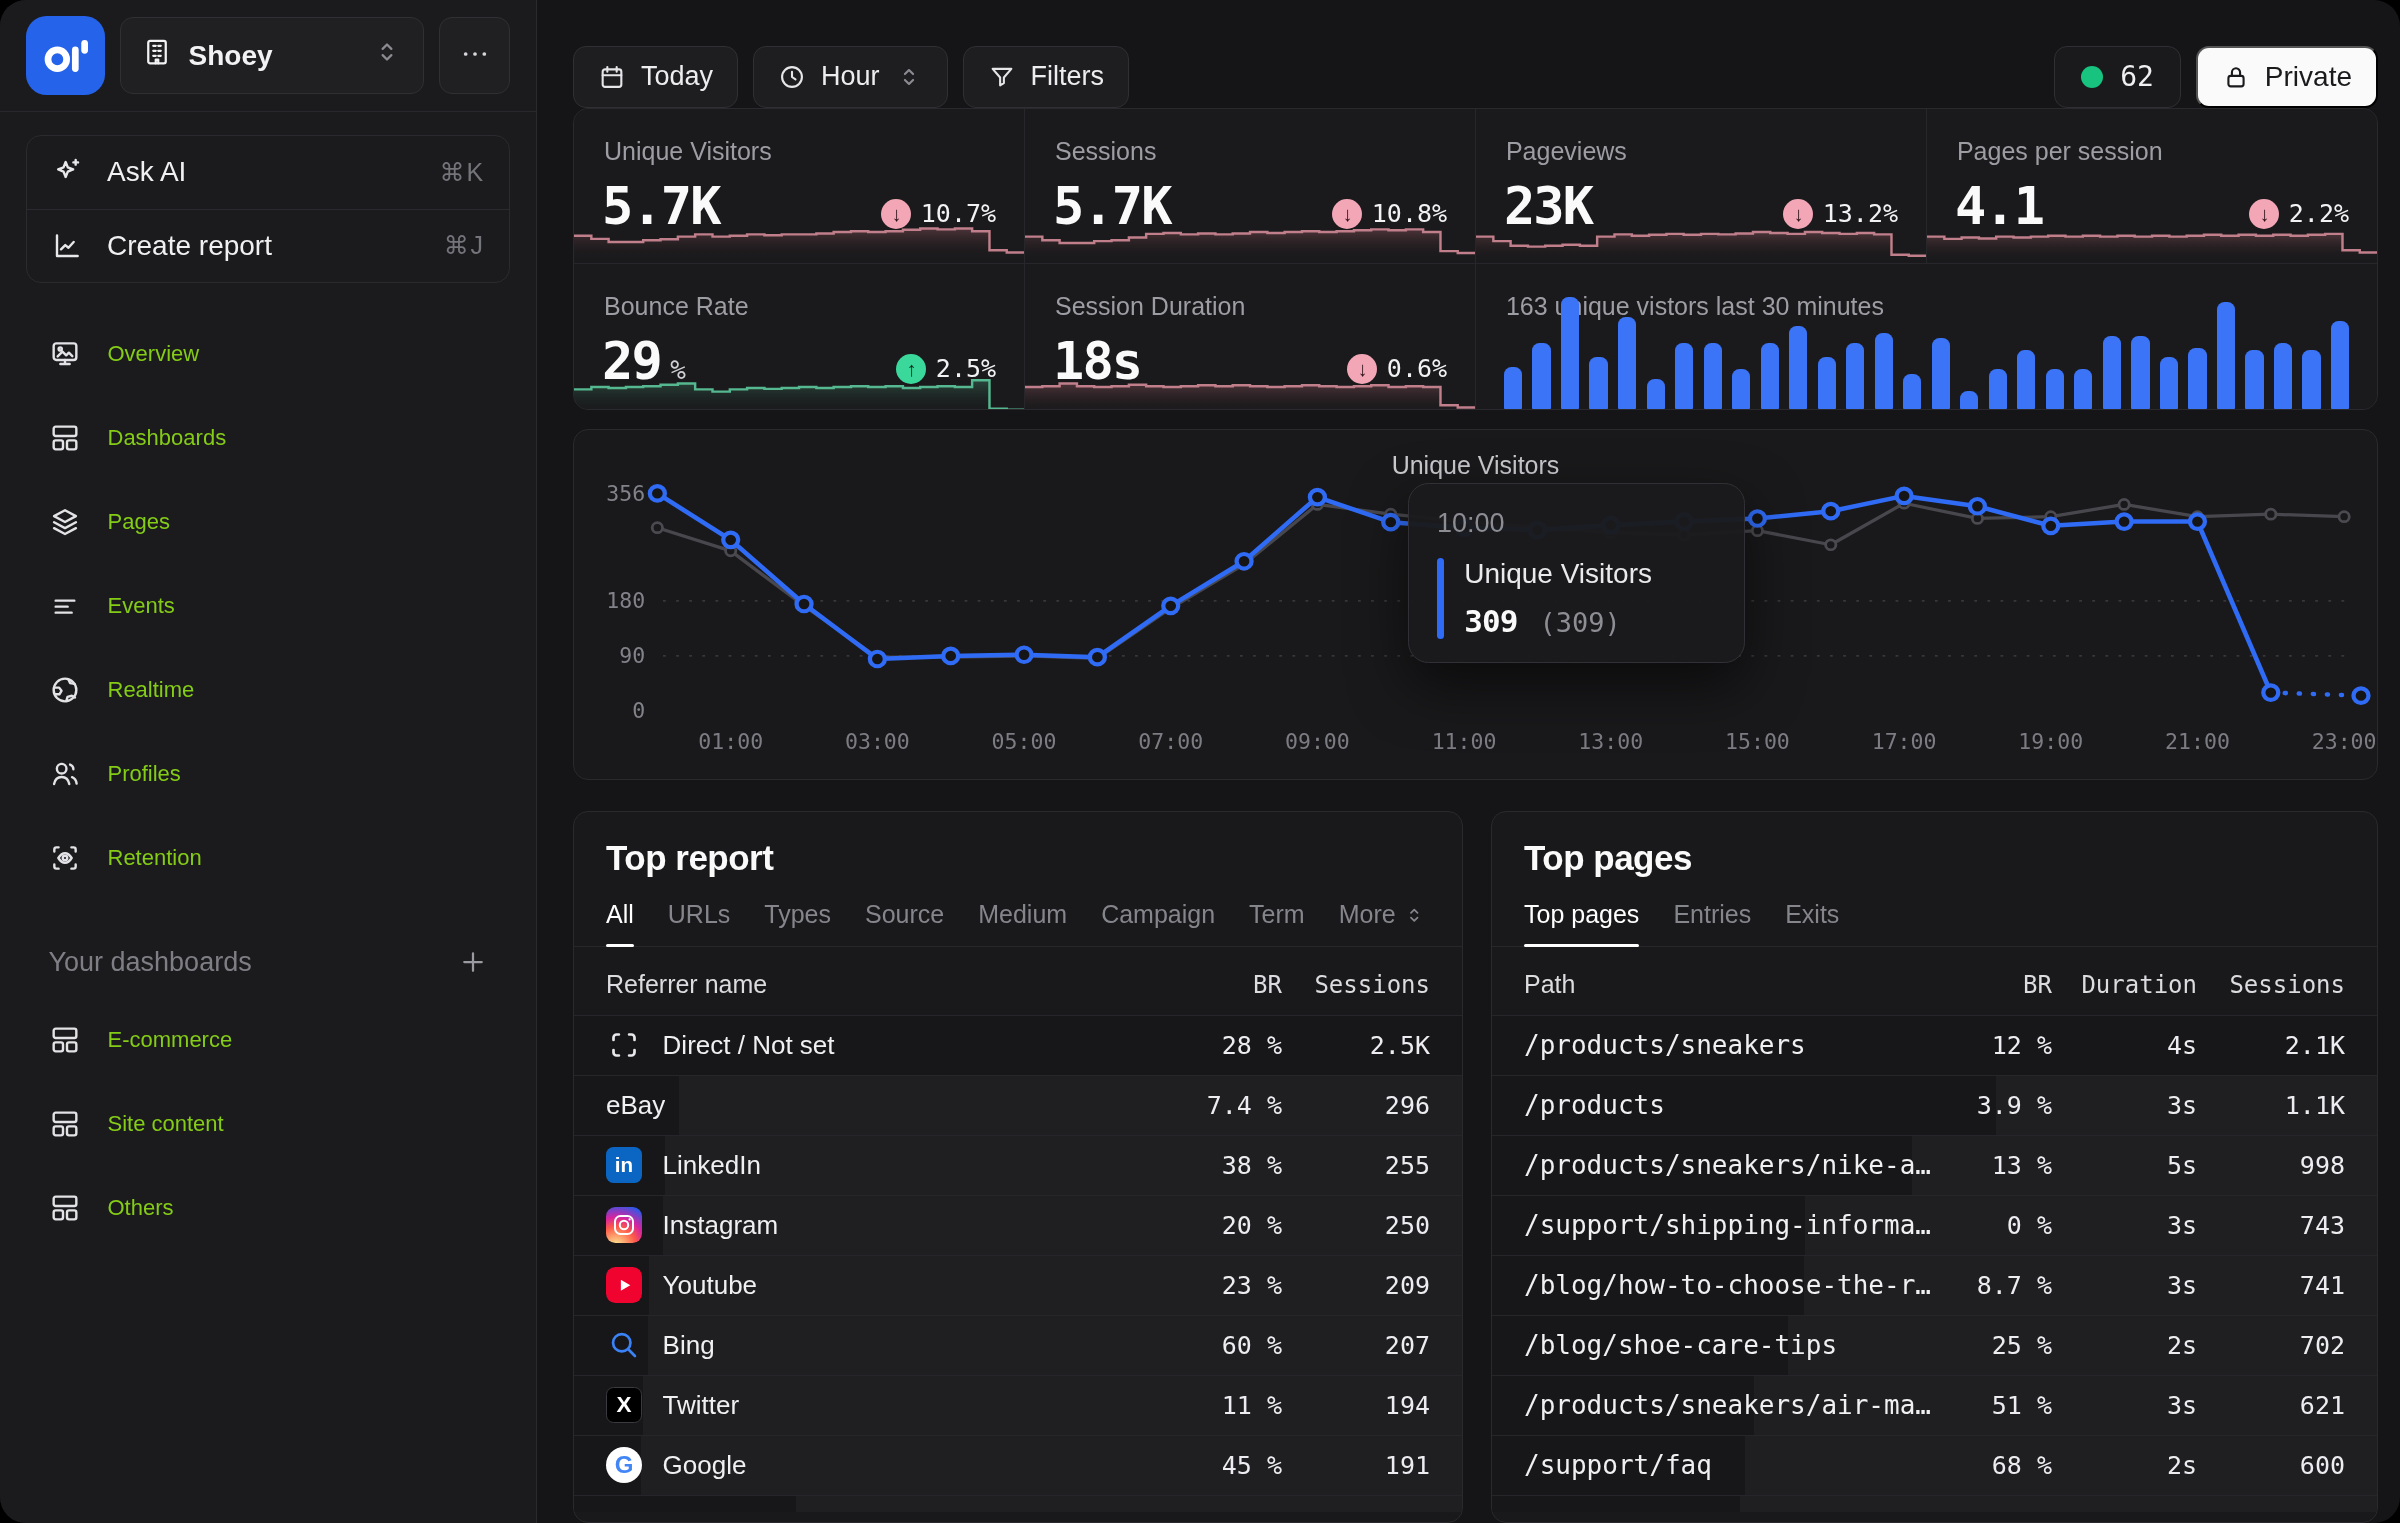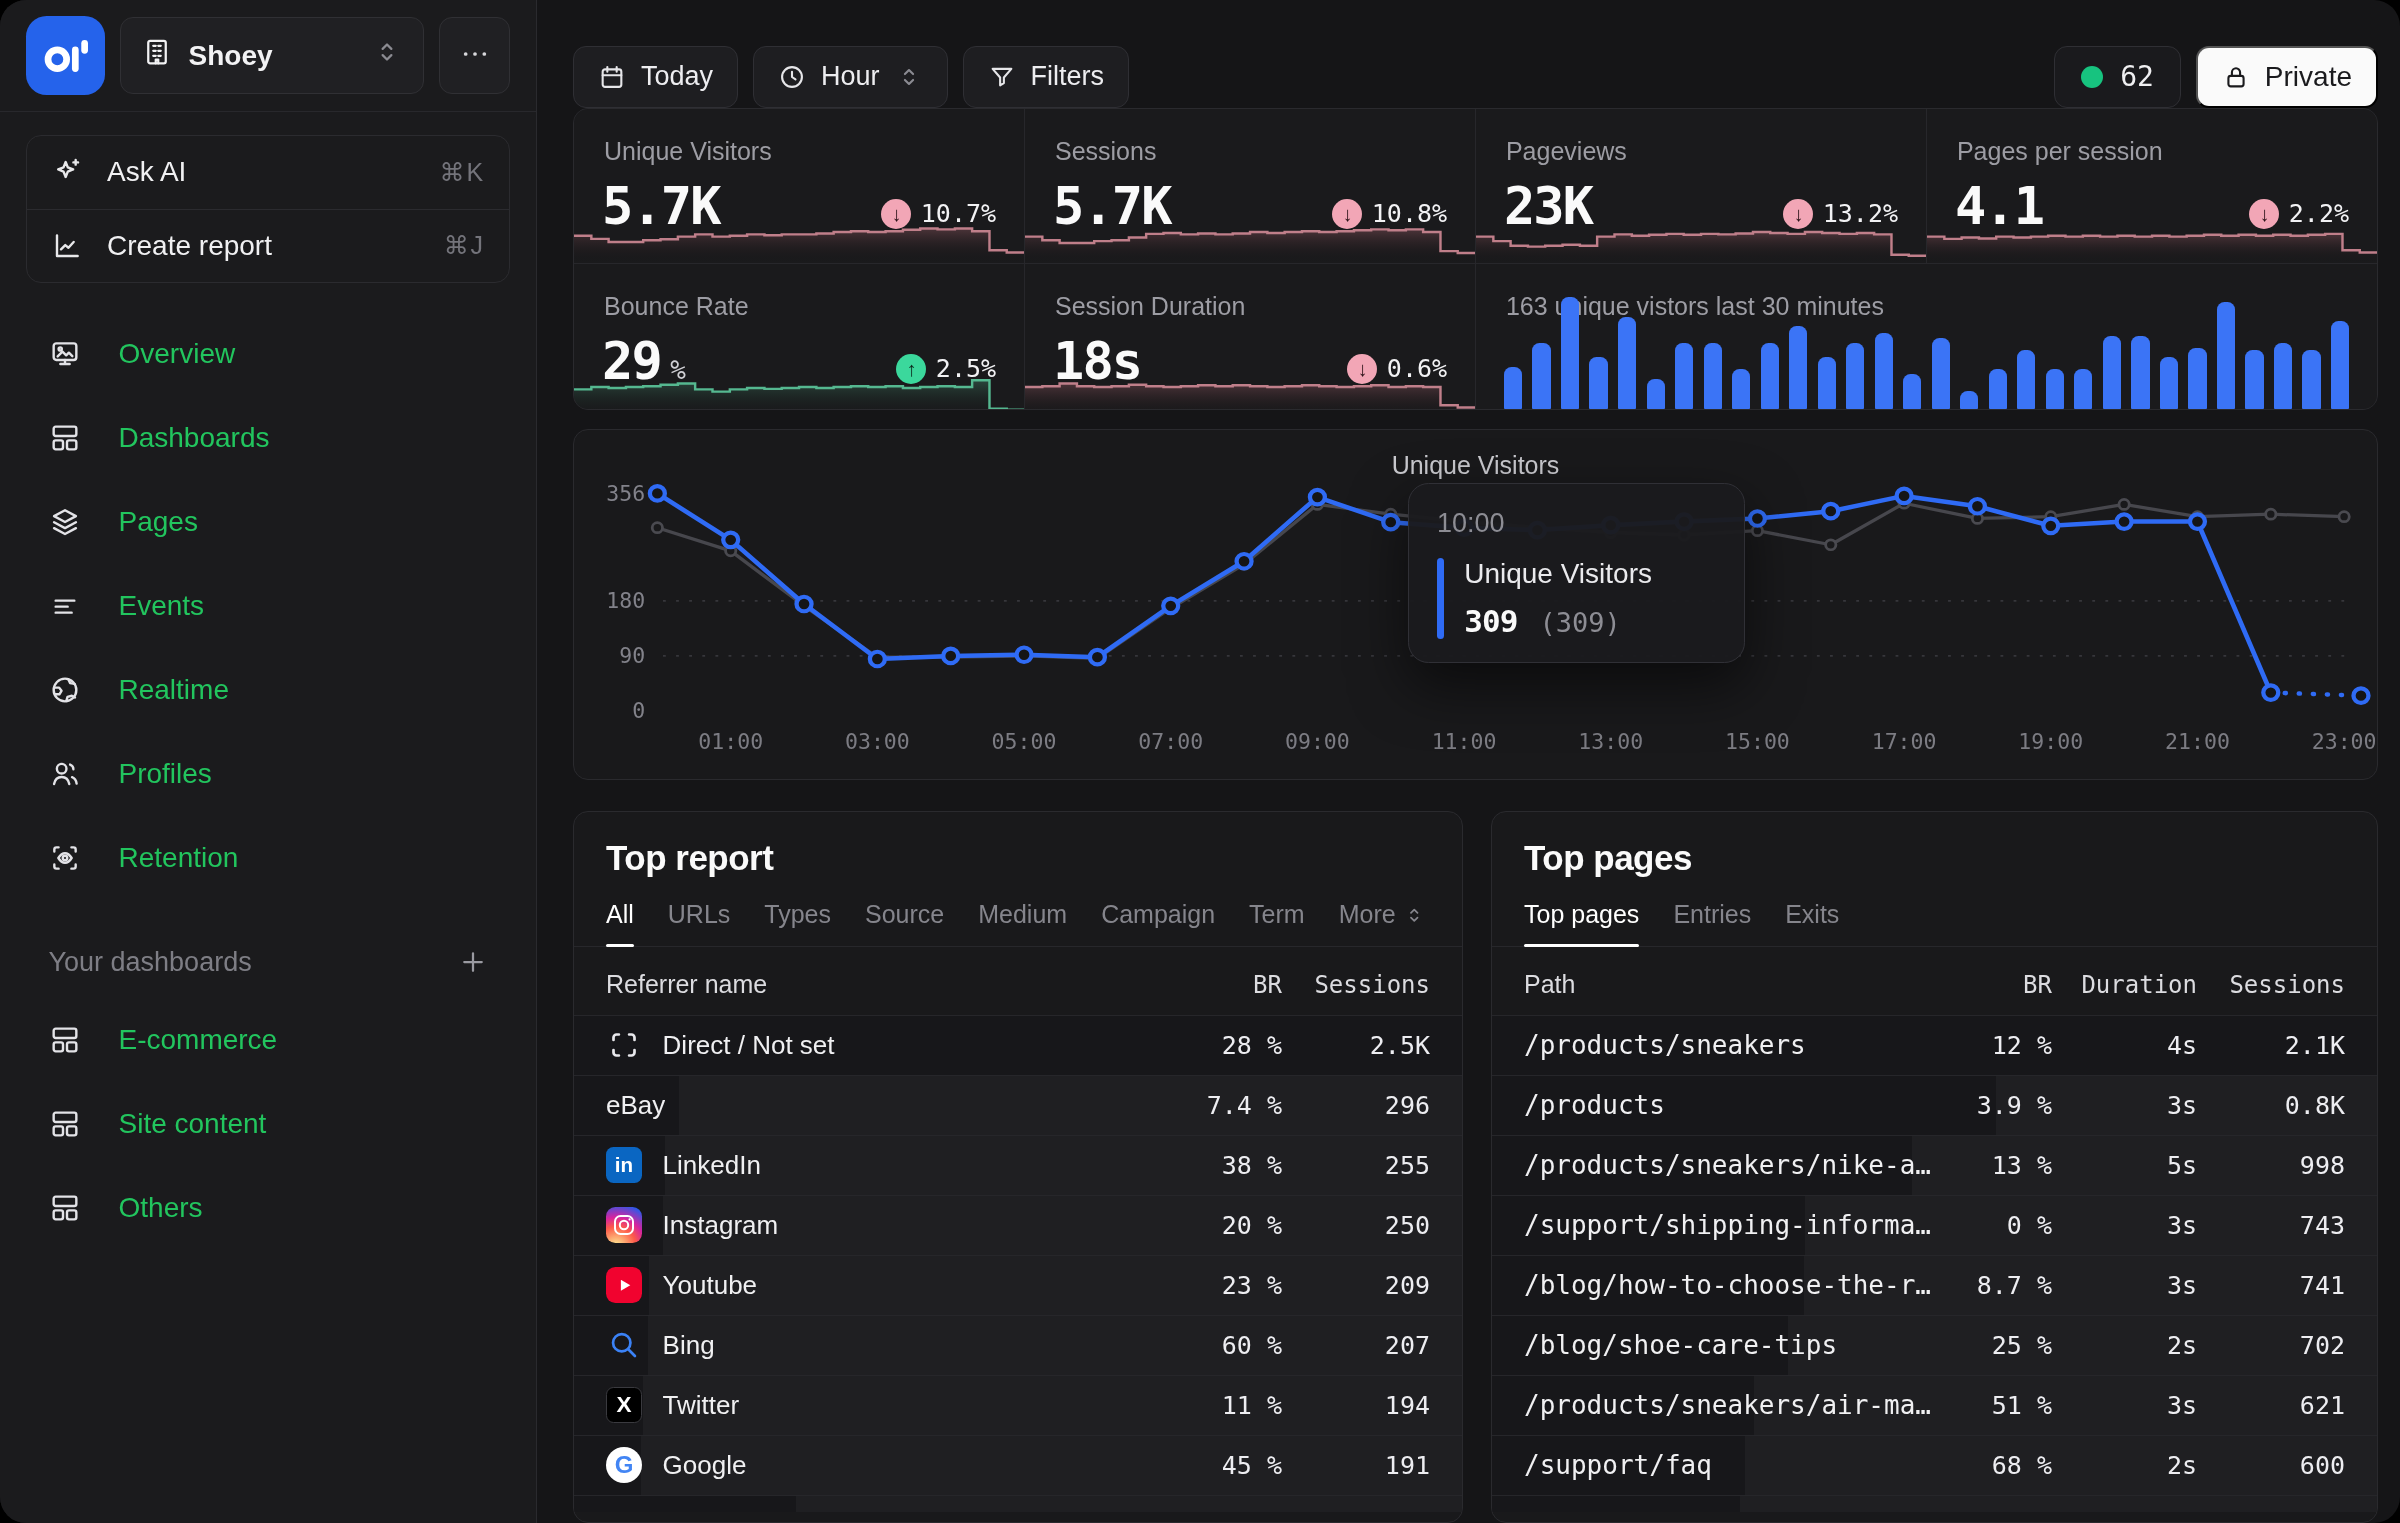--- a/index.html
+++ b/index.html
@@ -29,22 +29,22 @@
 
   .quick { margin:22.5px 26px 9.4px 26px; border:0.9px solid #2b2b2f; border-radius:15px; overflow:hidden; }
   .quick-row { height:73px; display:flex; align-items:center; padding:0 24px; gap:24px;
     color:#f0f0f2; font-size:28px; cursor:pointer; }
   .quick-row + .quick-row { border-top:0.9px solid #2b2b2f; }
   .quick-row .ic { color:#e8e8ea; display:flex; }
   .quick-row .ic svg { width:32px; height:32px; }
   .quick-row .sc { margin-left:auto; color:#74747b; font-size:25px; letter-spacing:1.9px; }
 
   .nav { padding:20.6px 26px 0 26px; }
-  .nav-item { height:84px; display:flex; align-items:center; gap:38px; padding:0 22.5px;
-    border-radius:11.2px; color:#22c55e; font-size:28px; cursor:pointer; }
+  .nav-item { height:84px; display:flex; align-items:center; gap:27px; padding:0 22.5px;
+    border-radius:11.2px; color:#84cc16; font-size:22px; cursor:pointer; }
   .nav-item .ic { color:#e3e3e7; display:flex; }
   .nav-item .ic svg { width:32px; height:32px; }
 
   .dash-head { margin:32px 26px 0 26px; padding:0 22.5px; height:60px; display:flex;
     align-items:center; color:#7e7e85; font-size:27px; }
   .dash-head .plus { margin-left:auto; color:#9a9aa1; display:flex; cursor:pointer; }
   .dash-head .plus svg { width:30px; height:30px; }
 
   
   .main { flex:1; display:flex; flex-direction:column; padding:0 23.4px 0 36px; position:relative; }
@@ -764,21 +764,21 @@
               <span class="num col-br">12 %</span>
               <span class="num col-dur">4s</span>
               <span class="num col-ses">2.1K</span>
             </div>
             <div class="t-row" style="background:linear-gradient(to right,#17171a 57.0%,#1f1f22 57.0%);">
               <span class="name">
                 <span class="lbl path">/products</span>
               </span>
               <span class="num col-br">3.9 %</span>
               <span class="num col-dur">3s</span>
-              <span class="num col-ses">0.8K</span>
+              <span class="num col-ses">1.1K</span>
             </div>
             <div class="t-row" style="background:linear-gradient(to right,#17171a 47.5%,#1f1f22 47.5%);">
               <span class="name">
                 <span class="lbl path">/products/sneakers/nike-air-max-2…</span>
               </span>
               <span class="num col-br">13 %</span>
               <span class="num col-dur">5s</span>
               <span class="num col-ses">998</span>
             </div>
             <div class="t-row" style="background:linear-gradient(to right,#17171a 35.4%,#1f1f22 35.4%);">

